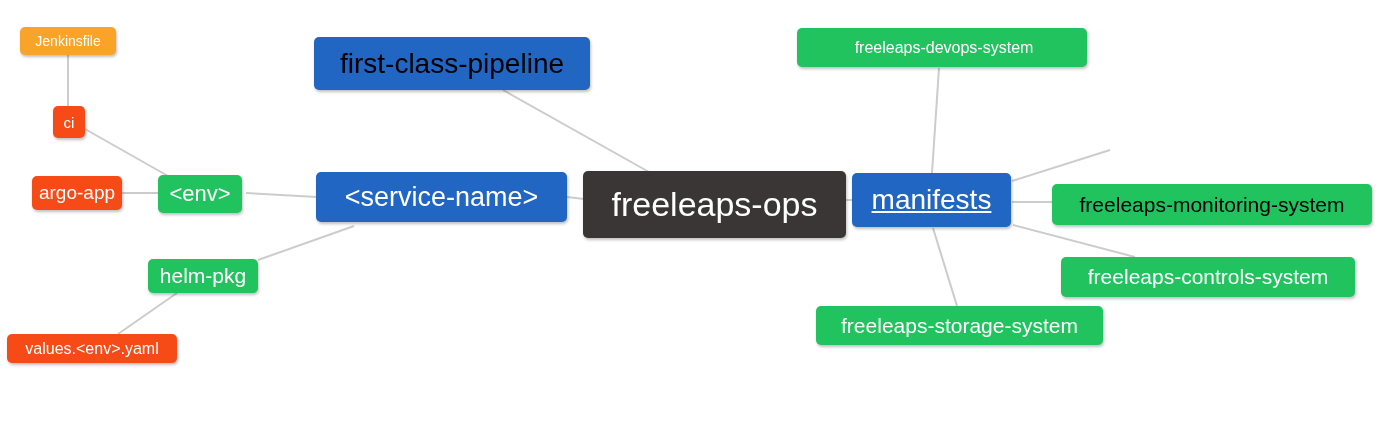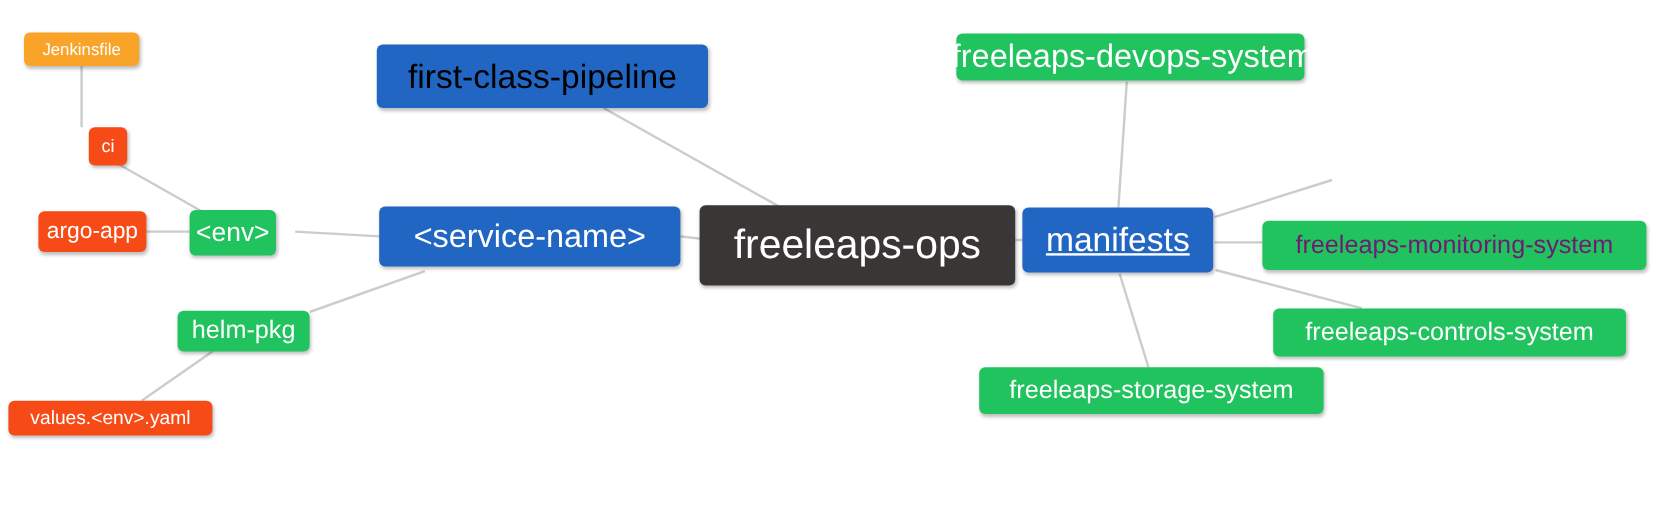--- a/index.html
+++ b/index.html
@@ -29,30 +29,30 @@
     color: #ffffff;
     border-radius: 5px;
     box-shadow: 1px 2px 3px rgba(0,0,0,0.25);
     white-space: nowrap;
     cursor: pointer;
     box-sizing: border-box;
     padding: 0 8px;
   }
   
   .n-jenkinsfile            { left: 20px;   top: 27px;  width: 96px;  height: 28px; font-size: 14px; }
-  .n-ci                     { left: 53px;   top: 106px; width: 32px;  height: 32px; font-size: 15px; margin-left: 21px; }
+  .n-ci                     { left: 53px;   top: 106px; width: 32px;  height: 32px; font-size: 15px; }
   .n-argo-app               { left: 32px;   top: 176px; width: 90px;  height: 34px; font-size: 19px; }
-  .n-env                    { left: 158px;  top: 175px; width: 72px;  height: 38px; font-size: 22px; }
+  .n-env                    { left: 158px;  top: 175px; width: 84px;  height: 38px; font-size: 22px; }
   .n-helm-pkg               { left: 148px;  top: 259px; width: 110px; height: 34px; font-size: 21px; }
   .n-values-env-yaml        { left: 7px;    top: 334px; width: 170px; height: 29px; font-size: 16px; }
   .n-first-class-pipeline   { left: 314px;  top: 37px;  width: 276px; height: 53px; font-size: 28px; }
   .n-service-name           { left: 316px;  top: 172px; width: 251px; height: 50px; font-size: 27px; }
   .n-freeleaps-ops          { left: 583px;  top: 171px; width: 263px; height: 67px; font-size: 34px; }
   .n-manifests              { left: 852px;  top: 173px; width: 159px; height: 54px; font-size: 28px; }
-  .n-devops                 { left: 797px;  top: 28px;  width: 290px; height: 39px; font-size: 27px; padding-left: 12px; }
+  .n-devops                 { left: 797px;  top: 28px;  width: 290px; height: 39px; font-size: 16px; padding-left: 12px; }
   .n-network                { left: 1055px; top: 110px; width: 293px; height: 40px; font-size: 21px; }
   .n-monitoring             { left: 1052px; top: 184px; width: 320px; height: 41px; font-size: 21px; }
   .n-controls               { left: 1061px; top: 257px; width: 294px; height: 40px; font-size: 21px; }
   .n-storage                { left: 816px;  top: 306px; width: 287px; height: 39px; font-size: 21px; }
 </style>
 </head>
 <body>
 
 <div class="canvas" style="background: rgb(255, 255, 255);">
 
@@ -77,17 +77,17 @@
   <div class="node n-ci" style="background: rgb(247, 75, 23); color: rgb(255, 255, 255);">ci</div>
   <div class="node n-argo-app" style="background: rgb(247, 75, 23); color: rgb(255, 255, 255);">argo-app</div>
   <div class="node n-env" style="background: rgb(33, 195, 95); color: rgb(255, 255, 255);">&lt;env&gt;</div>
   <div class="node n-helm-pkg" style="background: rgb(33, 195, 95); color: rgb(255, 255, 255);">helm-pkg</div>
   <div class="node n-values-env-yaml" style="background: rgb(247, 75, 23); color: rgb(255, 255, 255);">values.&lt;env&gt;.yaml</div>
   <div class="node n-first-class-pipeline" style="background: rgb(32, 102, 194); color: #000000;">first-class-pipeline</div>
   <div class="node n-service-name" style="background: rgb(32, 102, 194); color: rgb(255, 255, 255);">&lt;service-name&gt;</div>
   <div class="node n-freeleaps-ops" style="background: rgb(58, 54, 54); color: rgb(255, 255, 255);">freeleaps-ops</div>
   <div class="node n-manifests" style="background: rgb(32, 102, 194); color: rgb(255, 255, 255); text-decoration: underline;">manifests</div>
   <div class="node n-devops" style="background: rgb(33, 195, 95); color: rgb(255, 255, 255);">freeleaps-devops-system</div>
-  <div class="node n-monitoring" style="background: rgb(33, 195, 95); color: #701a75;">freeleaps-monitoring-system</div>
+  <div class="node n-monitoring" style="background: rgb(33, 195, 95); color: #000000;">freeleaps-monitoring-system</div>
   <div class="node n-controls" style="background: rgb(33, 195, 95); color: rgb(255, 255, 255);">freeleaps-controls-system</div>
   <div class="node n-storage" style="background: rgb(33, 195, 95); color: rgb(255, 255, 255);">freeleaps-storage-system</div>
 
 </div>
 
 </body></html>

